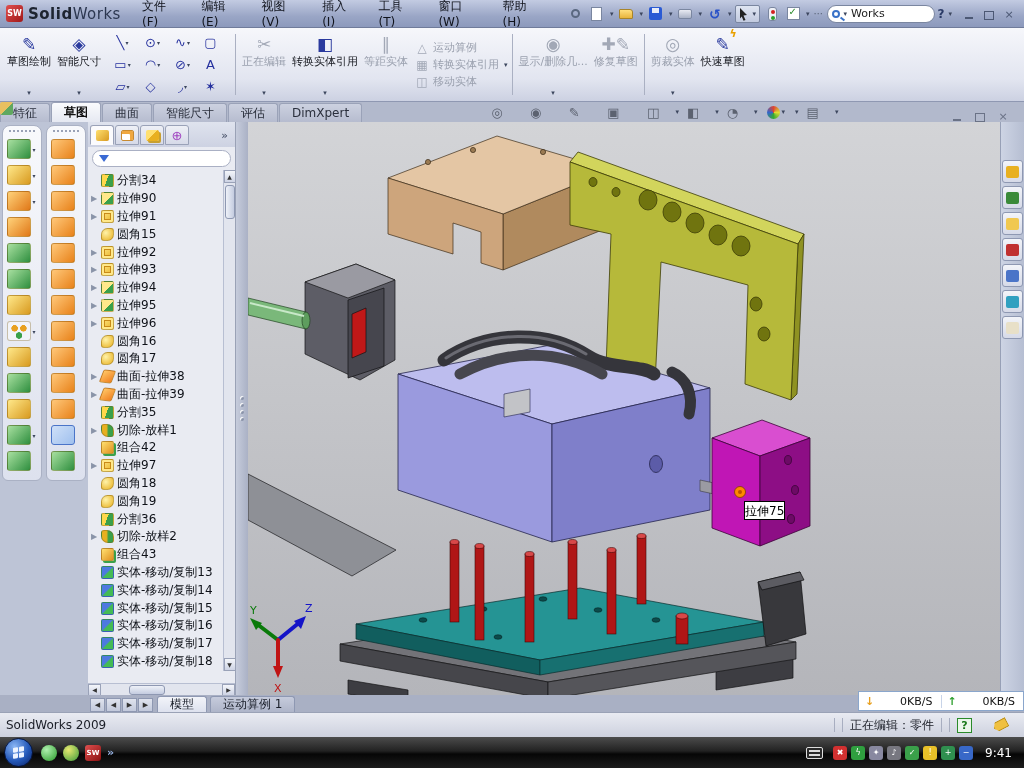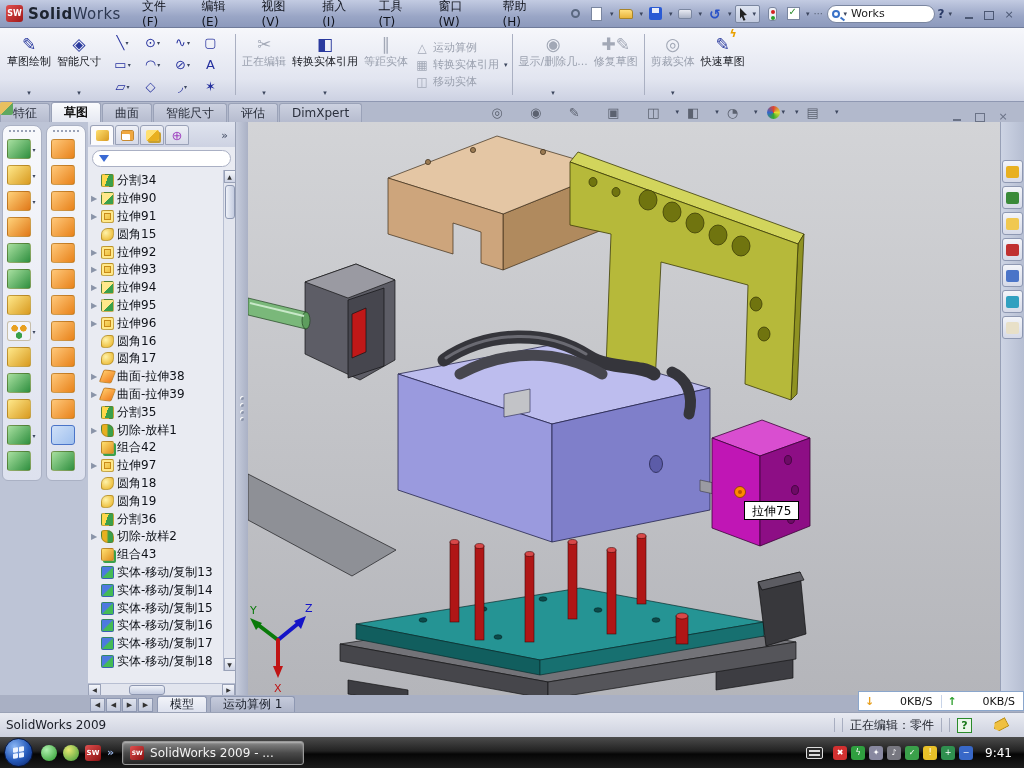--- a/index.html
+++ b/index.html
@@ -130,21 +130,21 @@
   .vs-spacer{flex:1;}
   .hscroll{height:12px;background:#e2e5ee;border-top:1px solid #b8bfd2;display:flex;align-items:center;}
   .hs-btn{width:13px;height:12px;background:linear-gradient(#f4f6fa,#cdd3e4);border:1px solid #9aa2b8;font-size:6px;color:#333;display:flex;align-items:center;justify-content:center;}
   .hs-thumb{width:36px;height:10px;background:linear-gradient(#eef1f8,#c4cce0);border:1px solid #8e98b2;border-radius:3px;margin-left:28px;}
   .splitter{width:12px;background:linear-gradient(90deg,#c6ccdc,#aab1c5);display:flex;flex-direction:column;align-items:center;justify-content:center;gap:3px;}
   .splitter i{width:4px;height:4px;border-radius:50%;background:#8a93a9;box-shadow:inset 1px 1px 0 #fff;}
 
   
   .viewport{flex:1;position:relative;background:linear-gradient(#d3d4d7,#b4b5ba);overflow:hidden;}
   .scene{position:absolute;inset:0;}
-  .vtooltip{position:absolute;left:496px;top:379px;background:#fff;border:1px solid #000;padding:0 7px;font-size:12px;color:#000;height:19px;line-height:18px;}
+  .vtooltip{position:absolute;left:496px;top:379px;background:#fff;border:1px solid #000;padding:0 0;font-size:12px;color:#000;height:19px;line-height:18px;}
 
   
   .taskpane{width:24px;background:linear-gradient(90deg,#cdd4e4,#b6bed2);border-left:1px solid #97a0b6;display:flex;flex-direction:column;align-items:center;padding-top:38px;gap:3px;}
   .tpbtn{width:21px;height:23px;border:1px solid #8e98b2;border-radius:3px;background:linear-gradient(#f2f4f9,#d6dae8);display:flex;align-items:center;justify-content:center;}
   .tpbtn .bx{width:13px;height:12px;border-radius:2px;}
 
   
   .modeltabs{position:absolute;top:695px;left:0;width:1024px;height:17px;background:#a9b0c4;display:flex;align-items:flex-end;padding-left:90px;}
   .mnav{width:15px;height:14px;background:linear-gradient(#dfe3ee,#c2c9dc);border:1px solid #8e98b2;font-size:7px;color:#333;
     display:flex;align-items:center;justify-content:center;margin-right:1px;}
@@ -1062,24 +1062,20 @@
           <i></i>
         </span>
       </span>
     <span class="ql">
       <span class="qli ql-msn"></span>
       <span class="qli ql-ball"></span>
       <span class="qli ql-sw">SW</span>
       <span class="ql-more">»</span>
     </span>
 
-      <span class="taskbtn active" style="visibility: visible;">
-        <span class="tk-ic tk-sw" style="visibility: visible;">SW</span>
-        <span class="tk-title">SolidWorks 2009 - ...</span>
-      </span>
 
 
     <span class="tb-space"></span>
     <span class="kbd"></span>
     <span class="tray">
 
         <span class="trayi" style="background:#d23030">
           <span>✖</span>
         </span>
 

